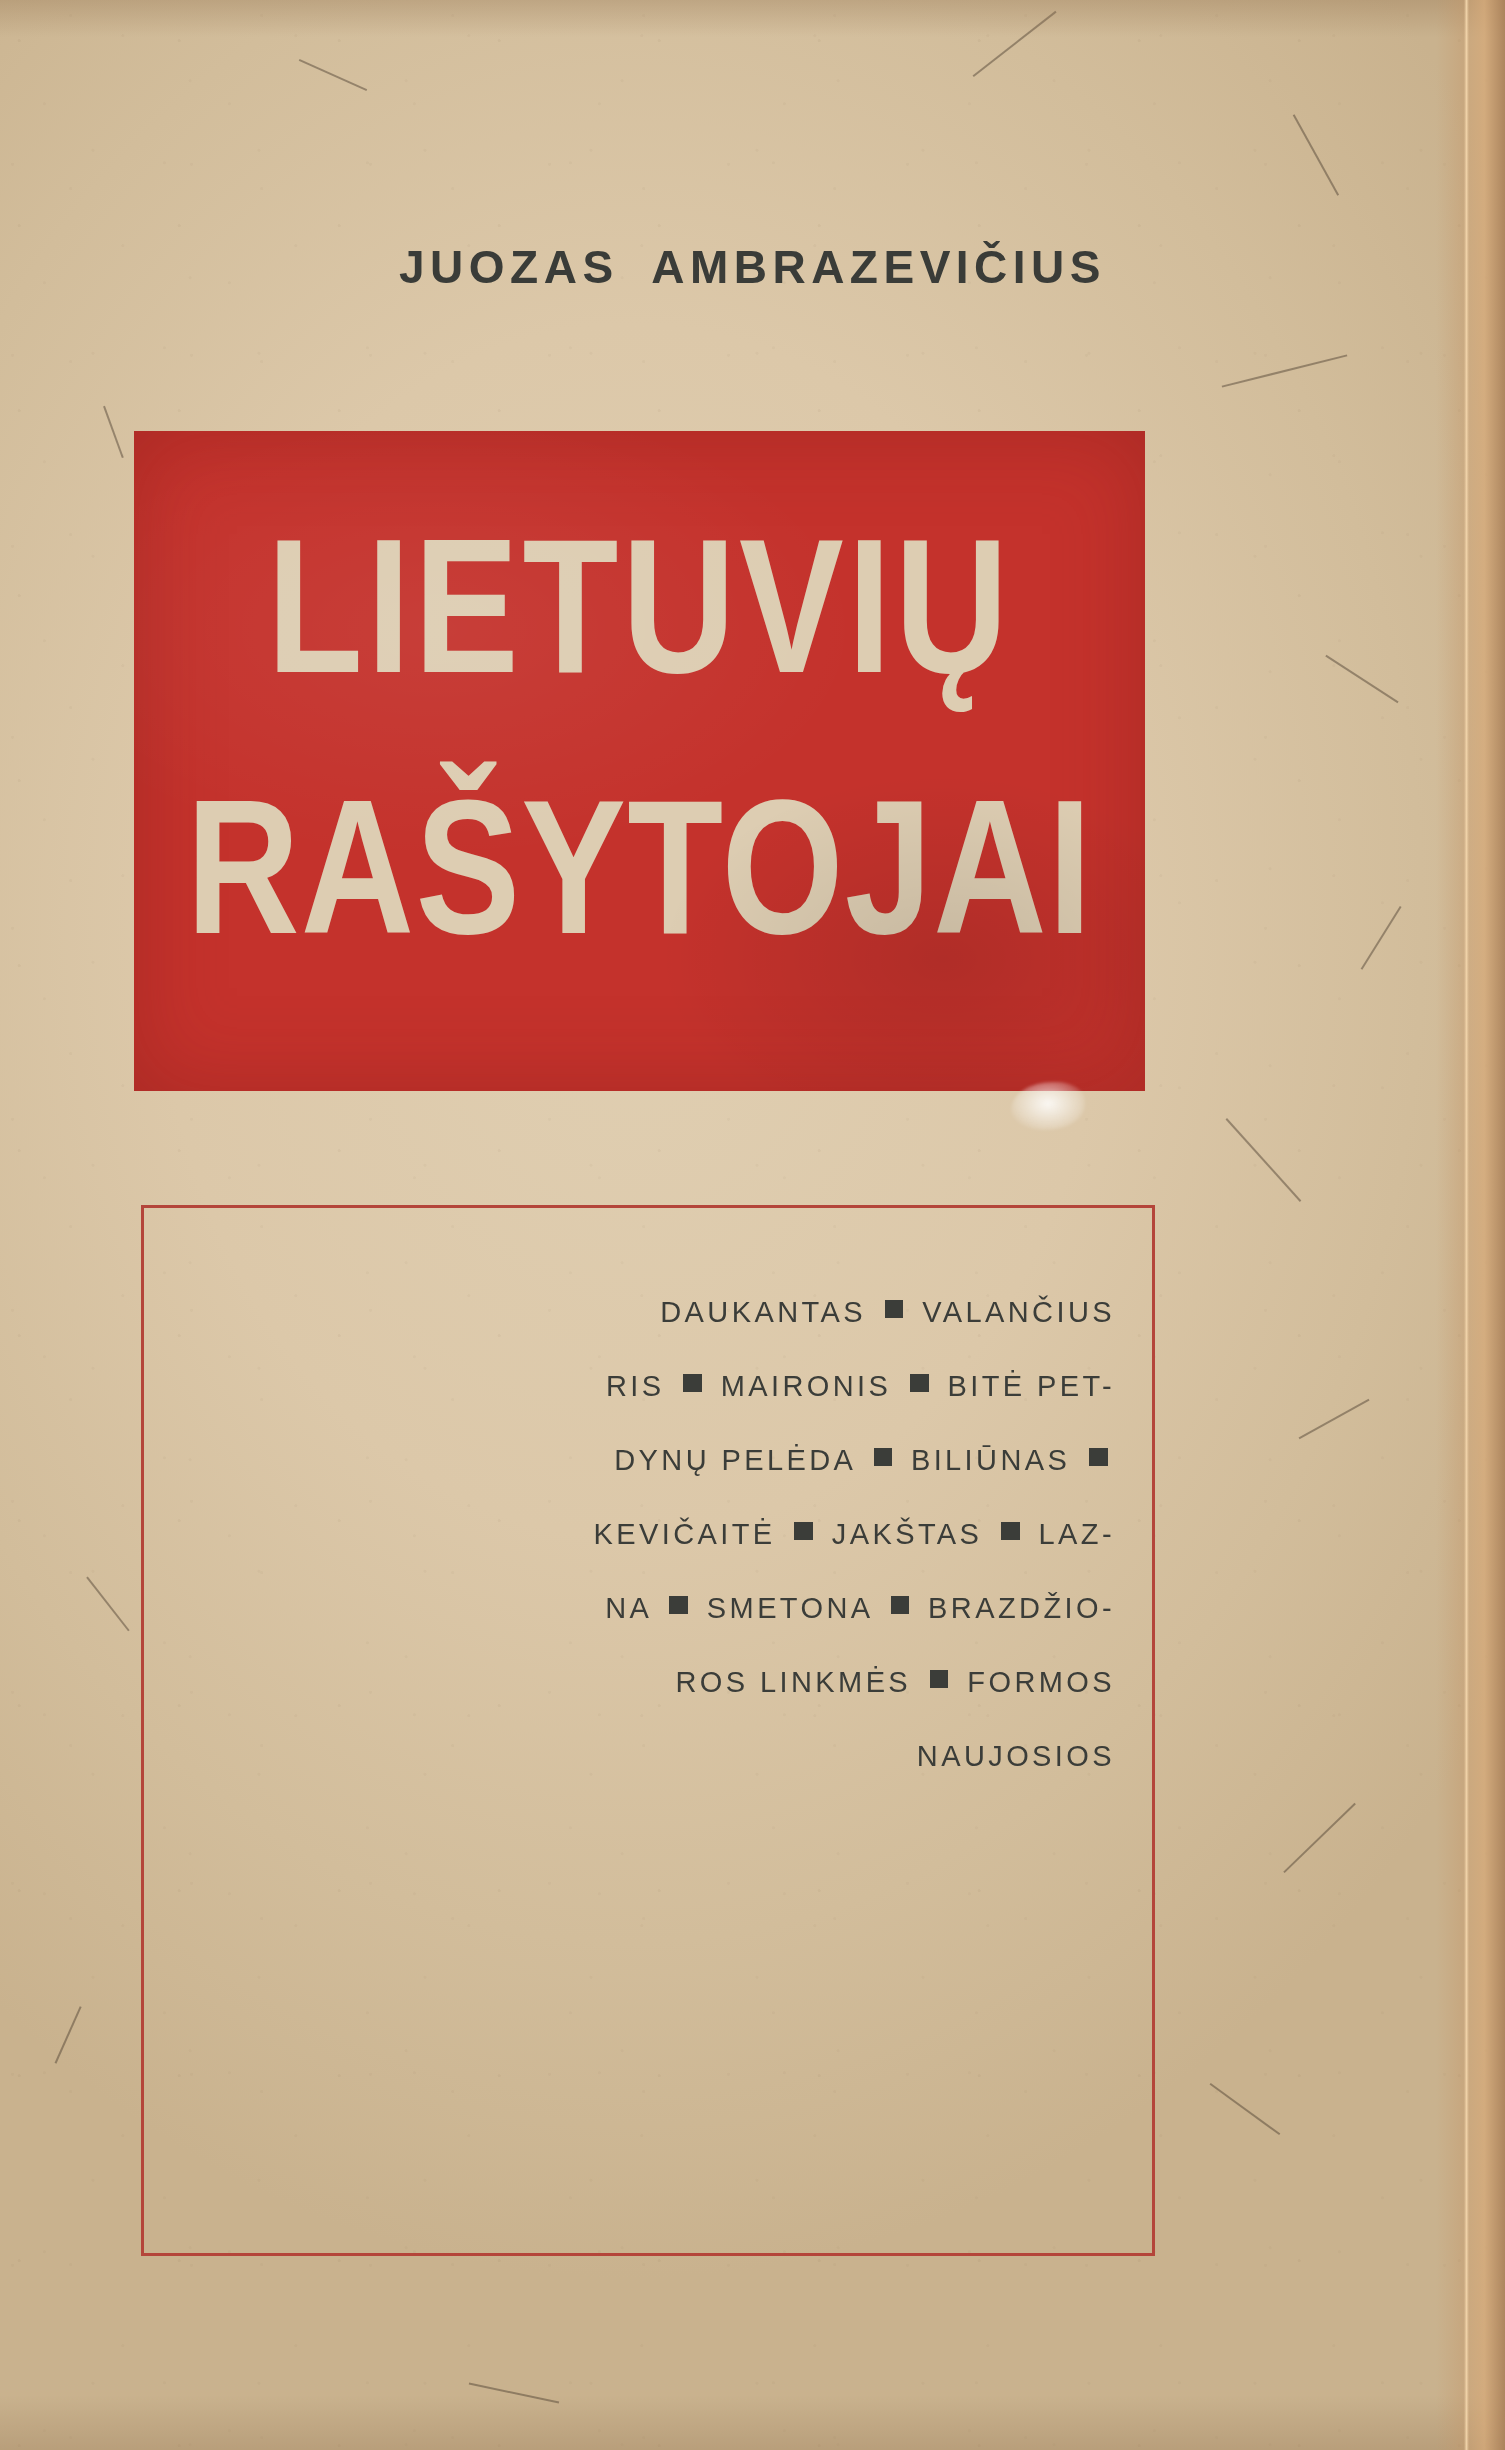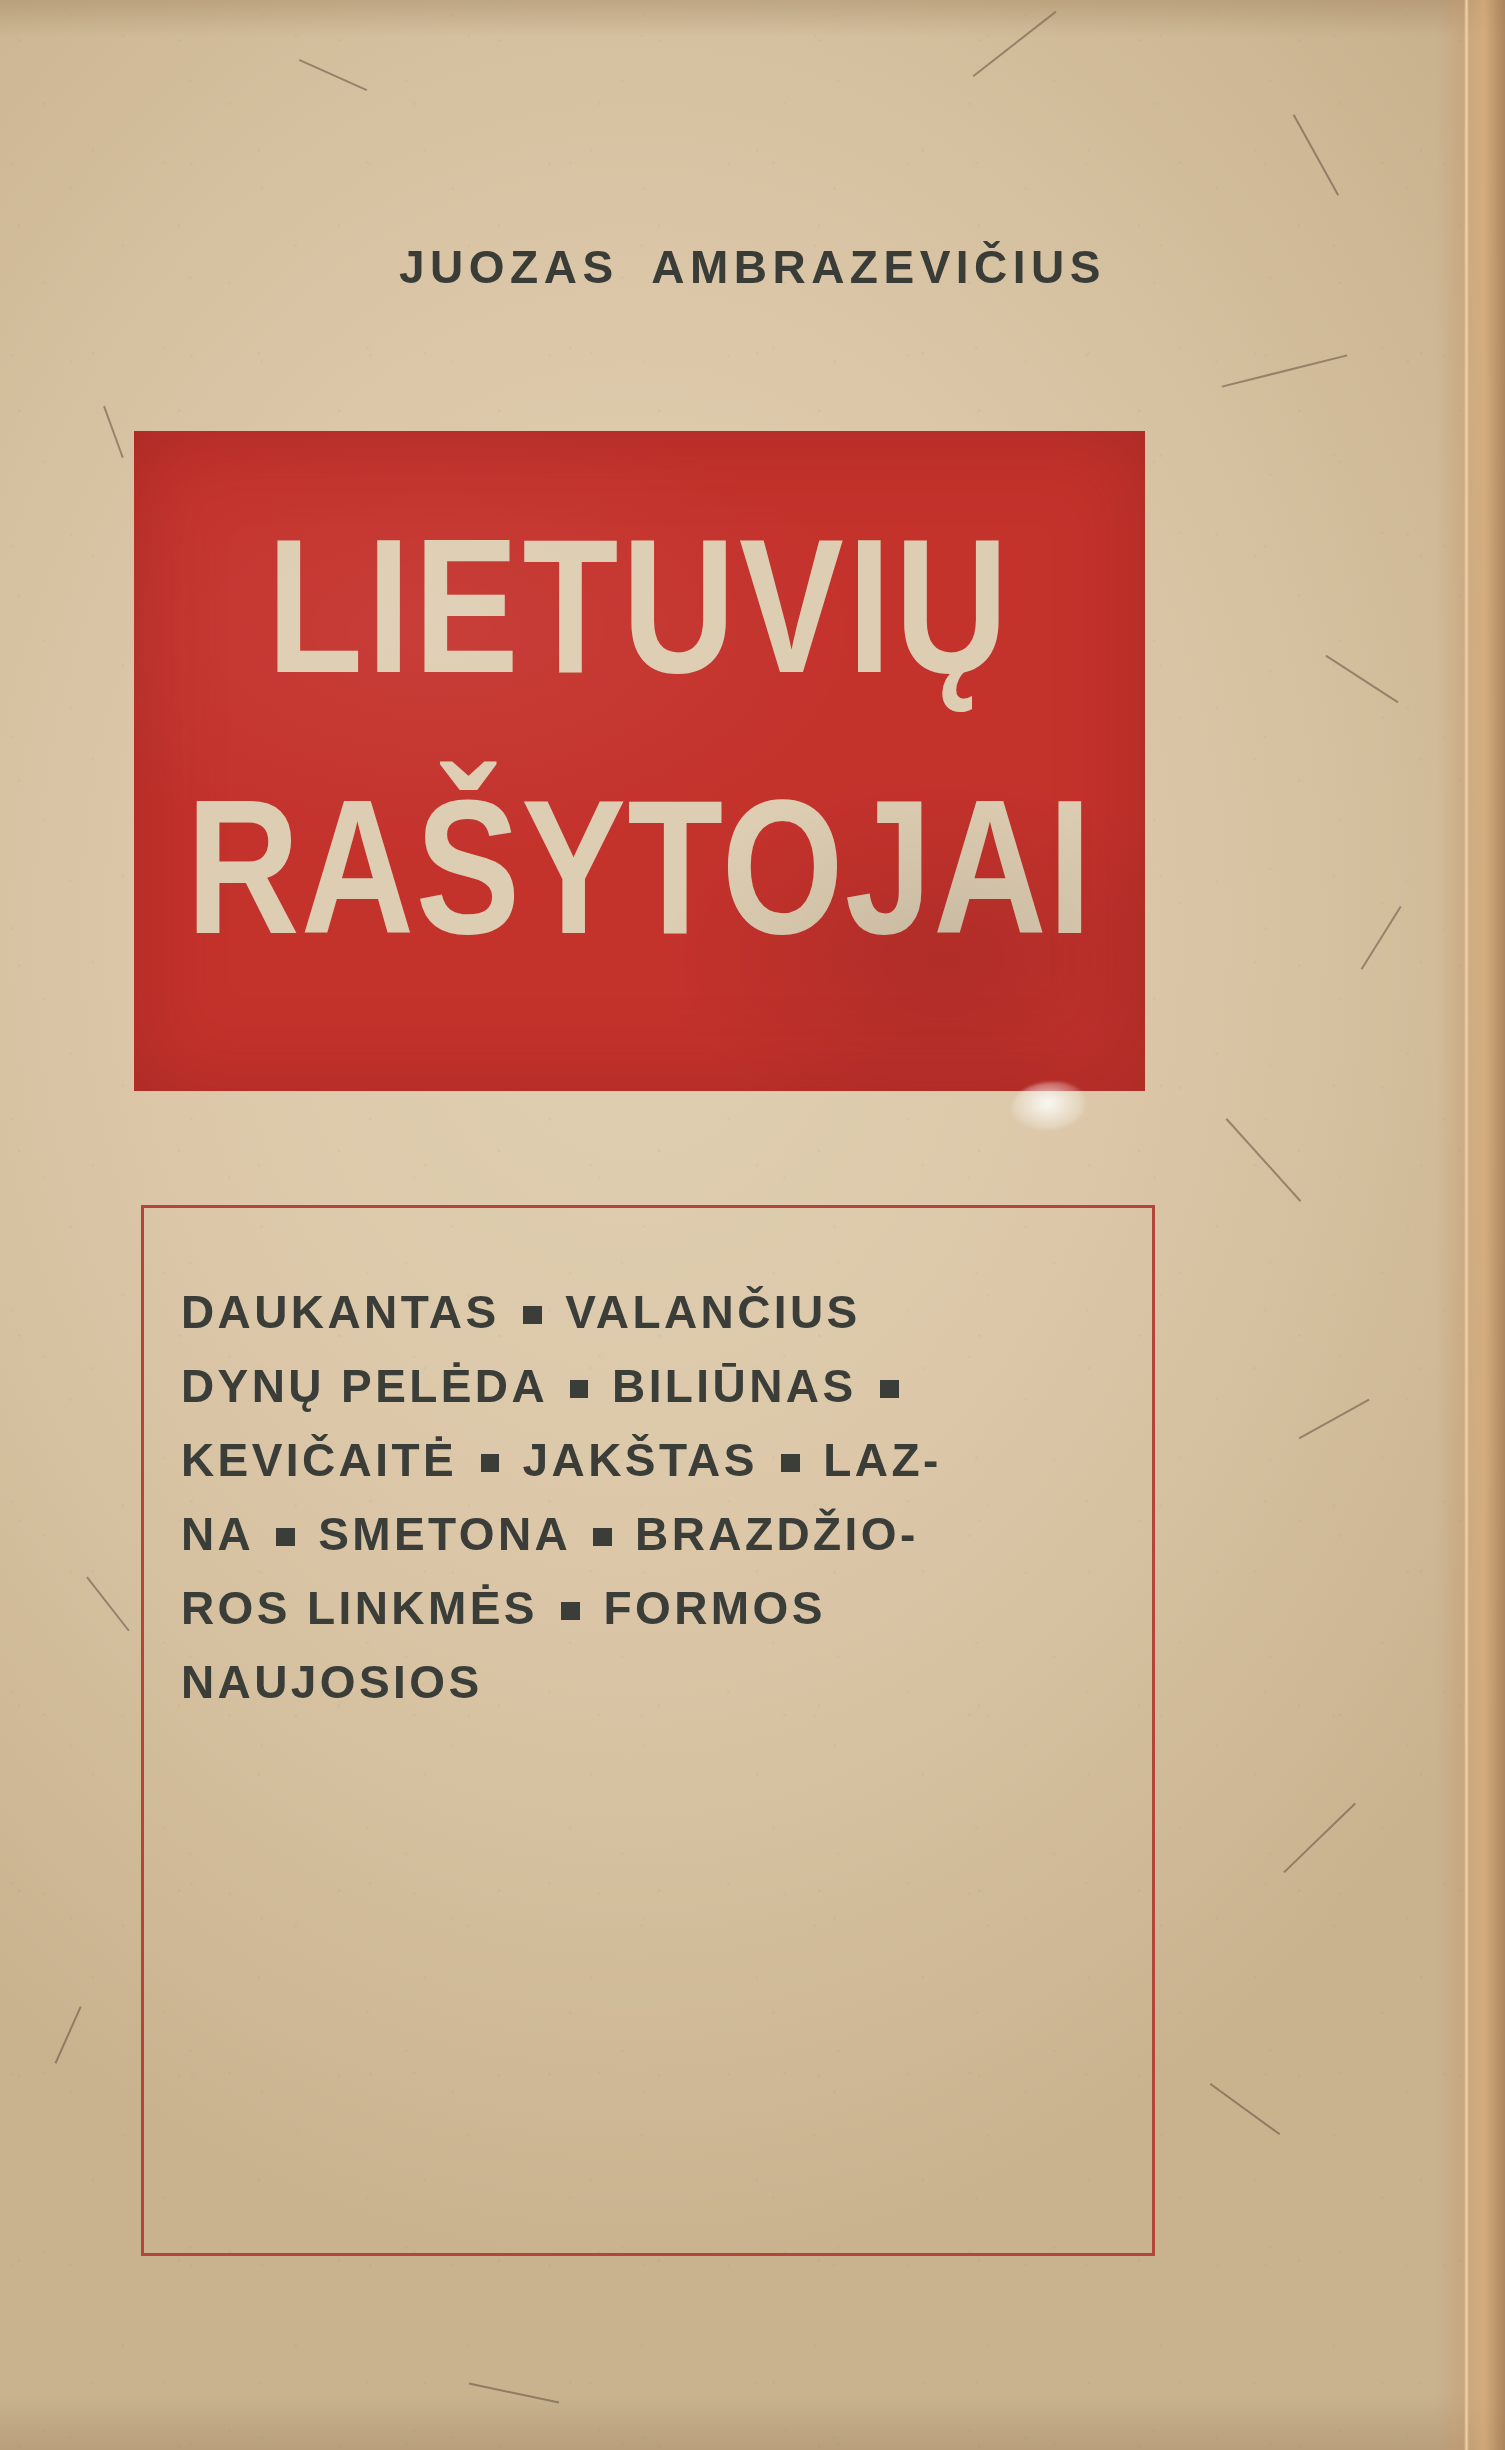--- a/index.html
+++ b/index.html
@@ -152,24 +152,24 @@
     top: 1205px;
     width: 1008px;
     height: 1045px;
     border: 3.1px solid #b4453a;
   }
   .contents-inner {
     position: absolute;
     left: 37px;
     right: 37px;
     top: 67px;
-    text-align: left;
+    text-align: right;
     color: #3b3d39;
-    font-weight: bold;
-    font-size: 46px;
+    font-weight: normal;
+    font-size: 29px;
     letter-spacing: 3.4px;
     line-height: 74px;
     font-family: "Liberation Sans", sans-serif;
   }
   .sq {
     display: inline-block;
     width: 18.5px;
     height: 18.5px;
     background: #3b3d39;
     vertical-align: 3.7px;
@@ -218,20 +218,21 @@
 
   <div class="title-block">
     <div class="title-line title-line-1">LIETUVIŲ</div>
     <div class="title-line title-line-2">RAŠYTOJAI</div>
   </div>
   <div class="title-smudge"></div>
 
   <div class="contents-box">
     <div class="contents-inner">
       <div><span>DAUKANTAS <span class="sq"></span> VALANČIUS</span></div>
+      <div><span>RIS <span class="sq"></span> MAIRONIS <span class="sq"></span> BITĖ PET-</span></div>
       <div><span>DYNŲ PELĖDA <span class="sq"></span> BILIŪNAS <span class="sq"></span></span></div>
       <div><span>KEVIČAITĖ <span class="sq"></span> JAKŠTAS <span class="sq"></span> LAZ-</span></div>
       <div><span>NA <span class="sq"></span> SMETONA <span class="sq"></span> BRAZDŽIO-</span></div>
       <div><span>ROS  LINKMĖS <span class="sq"></span> FORMOS</span></div>
       <div><span>NAUJOSIOS</span></div>
     </div>
   </div>
 
 
   <div class="edge-top"></div>

